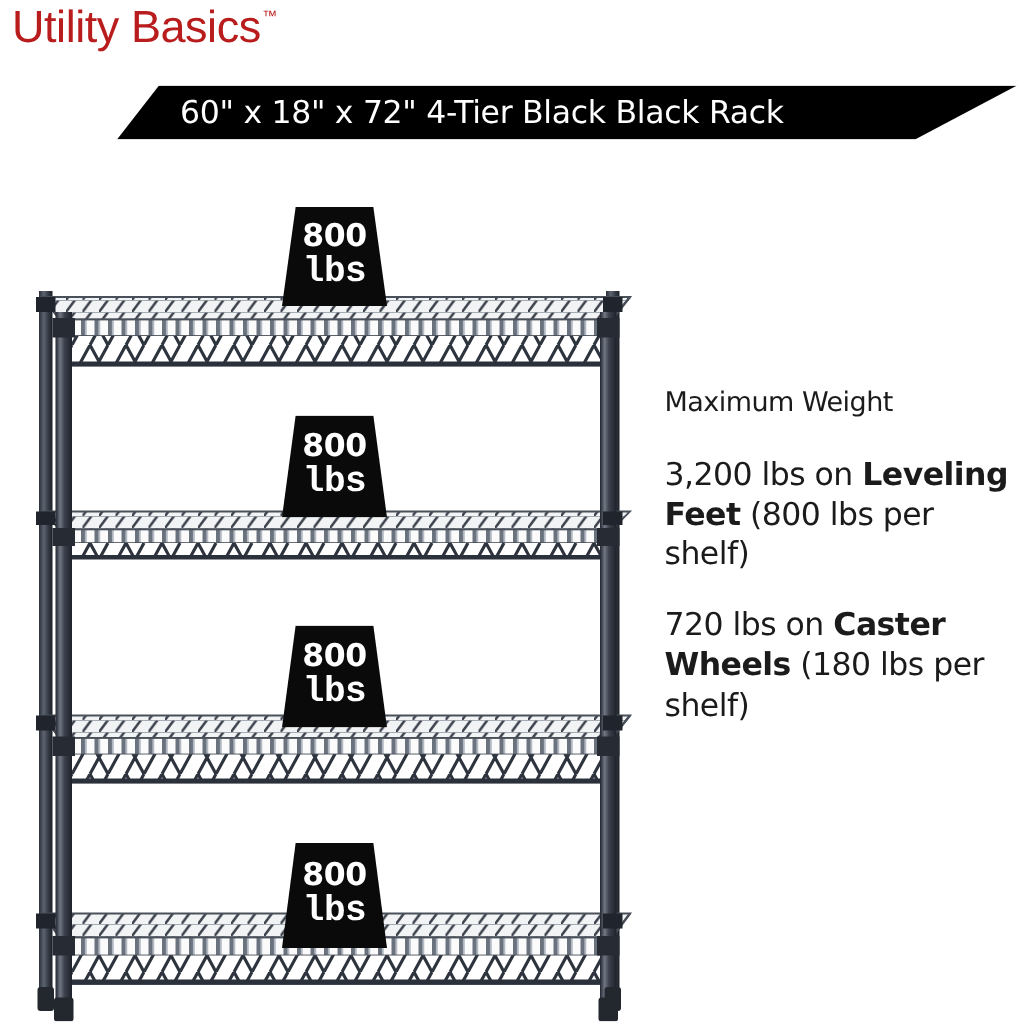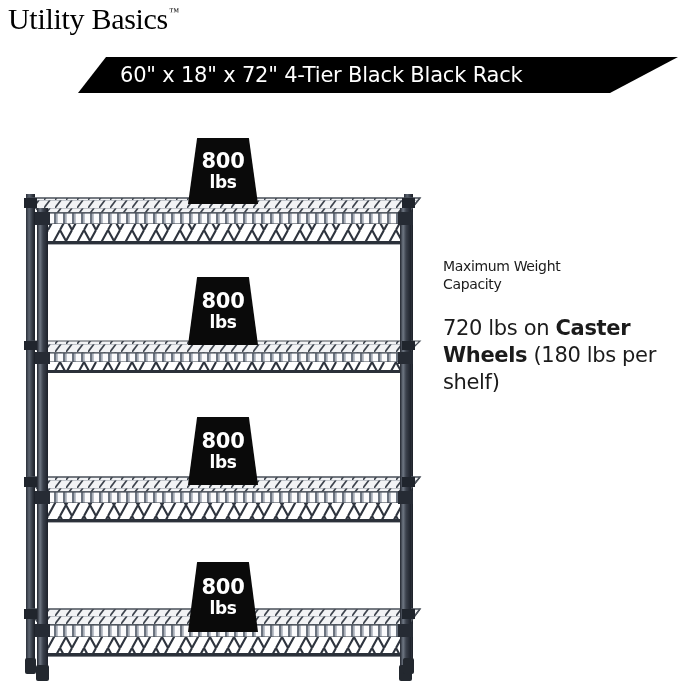--- a/index.html
+++ b/index.html
@@ -14,24 +14,24 @@
     overflow: hidden;
     font-family: "Liberation Sans", sans-serif;
     -webkit-font-smoothing: antialiased;
   }
 
   
   .brand {
     position: absolute;
     left: 8px;
     top: 2px;
-    font-family: Liberation Serif, serif;
+    font-family: Liberation Sans, sans-serif;
     font-size: 30px;
     font-weight: 400;
-    color: #000000;
+    color: #b91c1c;
     letter-spacing: -0.3px;
     white-space: nowrap;
   }
   .brand .tm {
     font-size: 10px;
     vertical-align: super;
     letter-spacing: 0;
     position: relative;
     top: -3px;
     left: 1px;
@@ -88,44 +88,45 @@
     color: #ffffff;
     font-family: "DejaVu Sans", sans-serif;
     font-weight: 700;
     line-height: 1.02;
   }
   .badge .b-num {
     font-size: 21px;
     letter-spacing: -0.3px;
   }
   .badge .b-unit {
-    font-size: 17px;
+    font-size: 24px;
     letter-spacing: -0.3px;
     margin-top: 2px;
+    font-family: Liberation Mono, monospace;
   }
 
   
   .copy {
     position: absolute;
     left: 443px;
     top: 258px;
     width: 236px;
     font-family: "DejaVu Sans", sans-serif;
     color: #1b1b1b;
   }
   .copy .para {
     font-size: 21px;
     line-height: 1.28;
     margin: 0 0 20px 0;
     letter-spacing: -0.35px;
   }
   .copy .para:last-child { margin-bottom: 12px; }
   .copy .para b { font-weight: 700; }
   .copy .heading {
-    font-size: 14px;
+    font-size: 18px;
     line-height: 1.26;
     margin-bottom: 22px;
     letter-spacing: -0.35px;
   }
 </style>
 </head>
 <body>
 
 <div class="brand"><span>Utility Basics</span><span class="tm">™</span></div>
 
@@ -259,19 +260,19 @@
 
 <div class="badge" style="left:188px; top:562px; width:70px; height:70px;">
   <span class="b-num">800</span>
   <span class="b-unit">lbs</span>
 </div>
 
 <div class="copy">
 
   <div class="heading">
     <span>Maximum Weight</span><br>
-    <span>Capacity</span>
   </div>
 
+  <p class="para"><span>3,200 lbs on </span><b>Leveling Feet</b><span> (800 lbs per shelf)</span></p>
 
   <p class="para"><span>720 lbs on </span><b>Caster Wheels</b><span> (180 lbs per shelf)</span></p>
 
 </div>
 
 </body></html>

